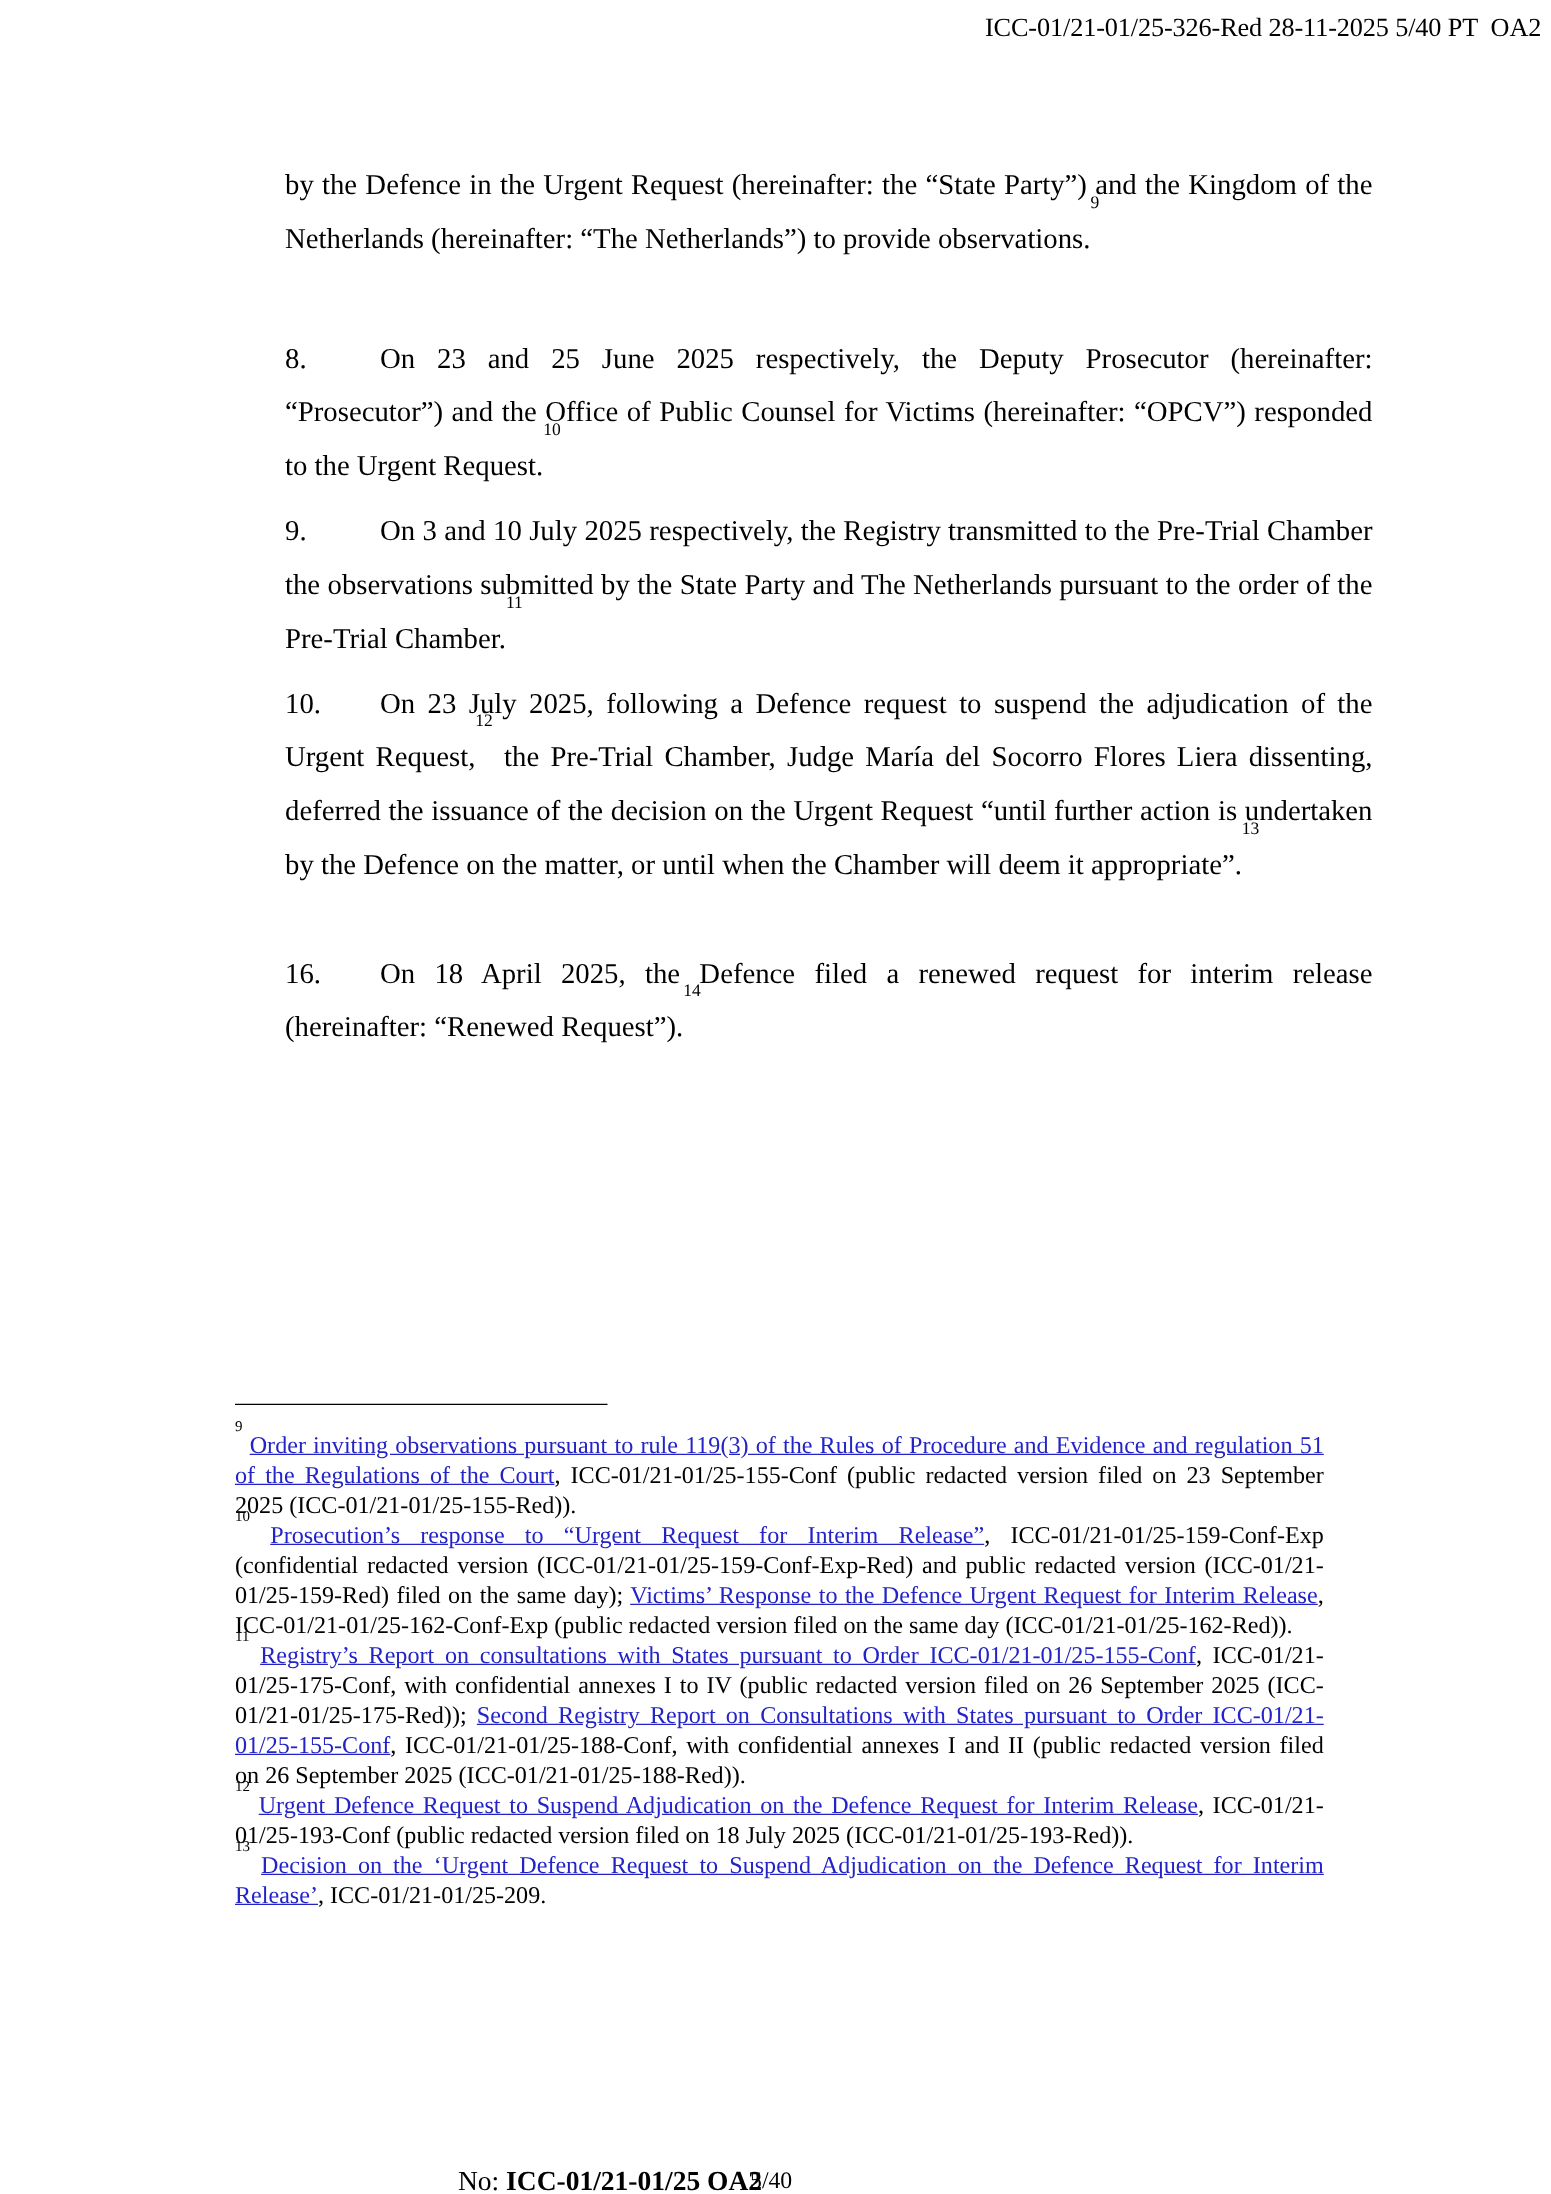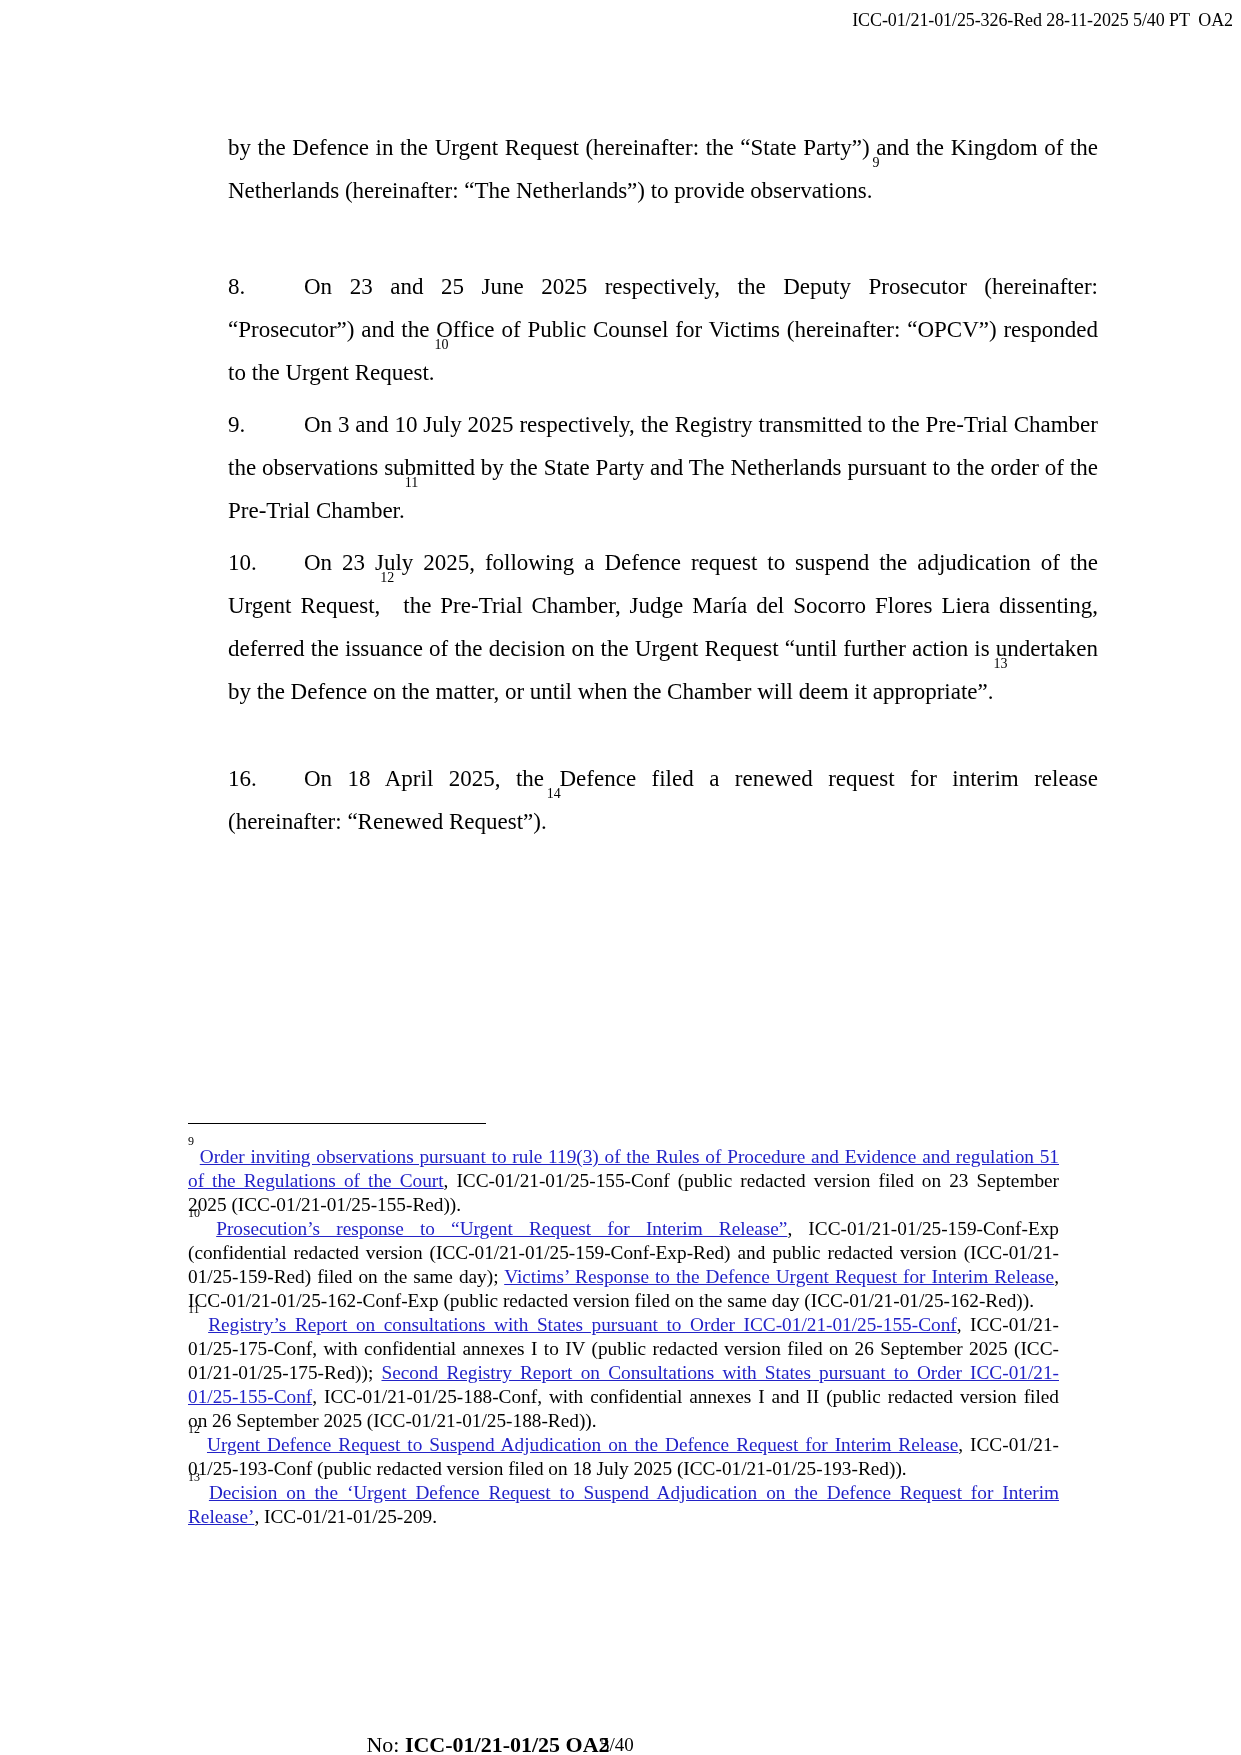--- a/index.html
+++ b/index.html
@@ -1,18 +1,18 @@
 <!DOCTYPE html>
 <html><head>
 <meta charset="utf-8">
 <style>
   html, body { margin:0; padding:0; background:#ffffff; }
   body { width:1241px; height:1755px; position:relative; overflow:hidden;
          font-family:"Liberation Serif","DejaVu Serif",serif; color:#000; }
-  .header { position:absolute; top:10px; right:8px; font-size:18px; white-space:pre; letter-spacing:-0.1px; }
+  .header { position:absolute; top:10px; right:8px; font-size:21px; white-space:pre; letter-spacing:-0.1px; }
   .body-text { position:absolute; left:188px; width:870px; font-size:23px;margin-left:40px; }
   .para { text-align:justify; line-height:43px; margin:0; }
   .para .num { display:inline-block; width:76px; }
   sup { font-size:14px; vertical-align:top; position:relative; top:-6px; line-height:0; }
   .rule { position:absolute; left:188px; top:1123px; width:298px; height:0; border-top:1.5px solid #000; }
   .footnotes { position:absolute; left:188px; top:1145px; width:871px; font-size:19.3px; line-height:24px; }
   .fn { text-align:justify; margin:0; }
   .fn sup { font-size:12px; top:-4px; }
   a.link { color:#1a0dab; color:#2323c8; text-decoration:underline; }
   .footer { position:absolute; top:1732px; left:188px; font-size:22px; width:600px;text-align:center; }

